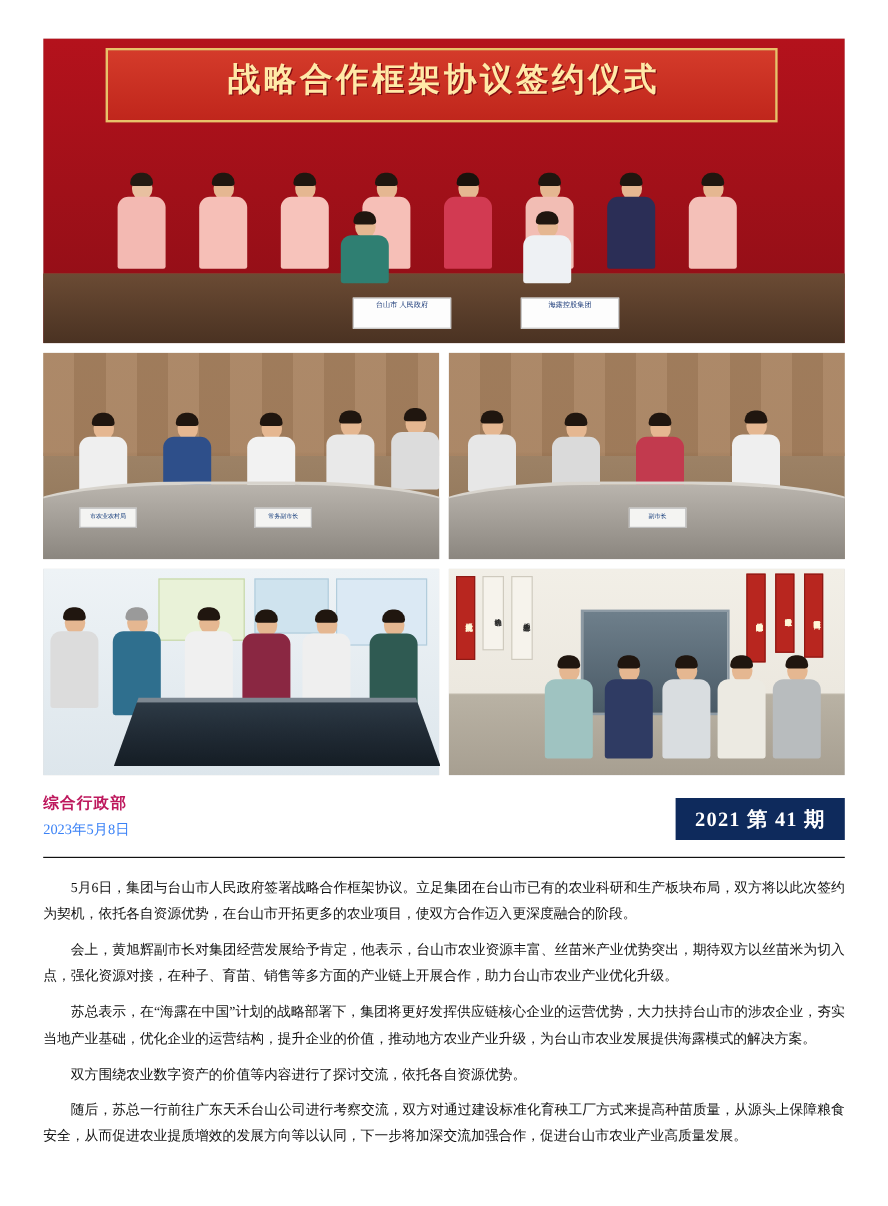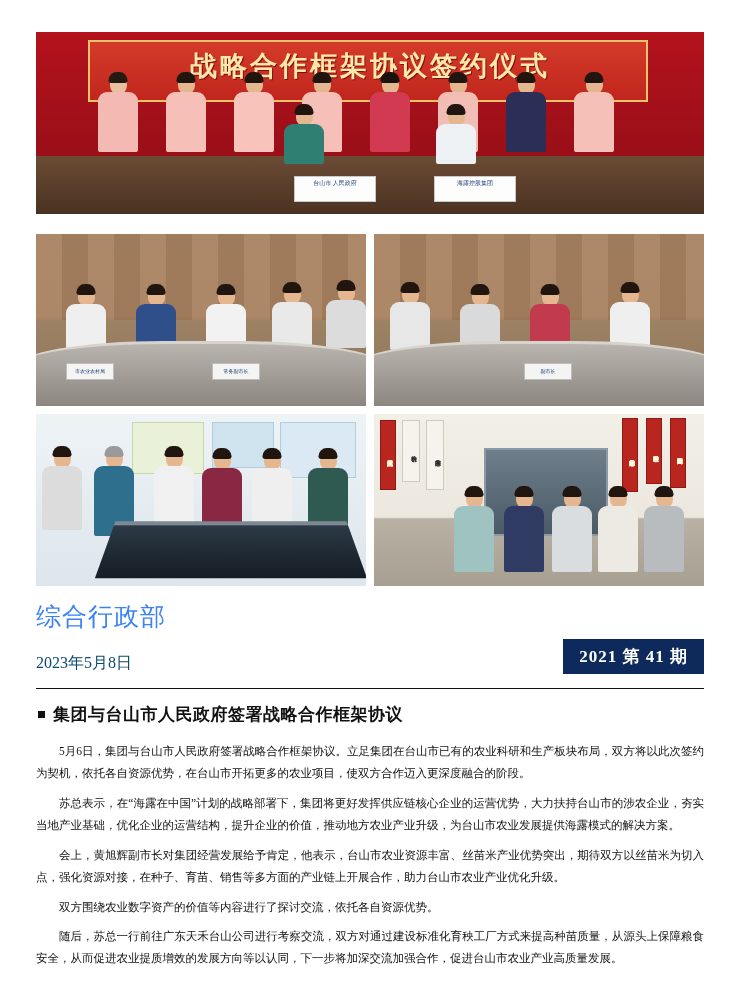--- a/index.html
+++ b/index.html
@@ -26,22 +26,22 @@
   .photos {
     width: 668px;
   }
   .photo {
     position: relative;
     overflow: hidden;
     background: #ddd;
   }
   .photo-hero {
     width: 668px;
-    height: 182px;
-    margin-bottom: 20px;
+    height: 254px;
+    margin-bottom: 8px;
   }
   .row {
     display: flex;
     gap: 8px;
     margin-bottom: 8px;
   }
   .photo-half {
     width: 330px;
     height: 172px;
   }
@@ -233,29 +233,29 @@
 
   
   .meta {
     display: flex;
     align-items: flex-end;
     justify-content: space-between;
     margin-top: 14px;
     padding-bottom: 10px;
   }
   .dept {
-    font-size: 25px;
-    font-weight: normal;
+    font-size: 13px;
+    font-weight: bold;
     letter-spacing: 1px;
+    color: #be185d;
+  }
+  .date {
+    font-size: 12px;
     color: #3b82f6;
-  }
-  .date {
-    font-size: 16px;
-    color: #0c4a6e;
-    margin-top: 20px;
+    margin-top: 5px;
   }
   .issue {
     background: #0e2a5c;
     color: #fff;
     font-size: 17px;
     font-weight: bold;
     padding: 6px 16px;
     letter-spacing: 1px;
   }
   .rule {
@@ -506,24 +506,20 @@
 
   <div class="meta">
     <div>
       <div class="dept">综合行政部</div>
       <div class="date">2023年5月8日</div>
     </div>
     <div class="issue">2021 第 41 期</div>
   </div>
   <div class="rule"></div>
 
-  <div class="headline">
-    <span class="bullet"></span>
-    <span class="headline-text">集团与台山市人民政府签署战略合作框架协议</span>
-  </div>
 
   <p class="para">5月6日，集团与台山市人民政府签署战略合作框架协议。立足集团在台山市已有的农业科研和生产板块布局，双方将以此次签约为契机，依托各自资源优势，在台山市开拓更多的农业项目，使双方合作迈入更深度融合的阶段。</p>
+  <p class="para">会上，黄旭辉副市长对集团经营发展给予肯定，他表示，台山市农业资源丰富、丝苗米产业优势突出，期待双方以丝苗米为切入点，强化资源对接，在种子、育苗、销售等多方面的产业链上开展合作，助力台山市农业产业优化升级。</p>
   <p class="para">苏总表示，在“海露在中国”计划的战略部署下，集团将更好发挥供应链核心企业的运营优势，大力扶持台山市的涉农企业，夯实当地产业基础，优化企业的运营结构，提升企业的价值，推动地方农业产业升级，为台山市农业发展提供海露模式的解决方案。</p>
-  <p class="para">会上，黄旭辉副市长对集团经营发展给予肯定，他表示，台山市农业资源丰富、丝苗米产业优势突出，期待双方以丝苗米为切入点，强化资源对接，在种子、育苗、销售等多方面的产业链上开展合作，助力台山市农业产业优化升级。</p>
   <p class="para">双方围绕农业数字资产的价值等内容进行了探讨交流，依托各自资源优势。</p>
   <p class="para">随后，苏总一行前往广东天禾台山公司进行考察交流，双方对通过建设标准化育秧工厂方式来提高种苗质量，从源头上保障粮食安全，从而促进农业提质增效的发展方向等以认同，下一步将加深交流加强合作，促进台山市农业产业高质量发展。</p>
 
 </div>
 
 </body></html>

